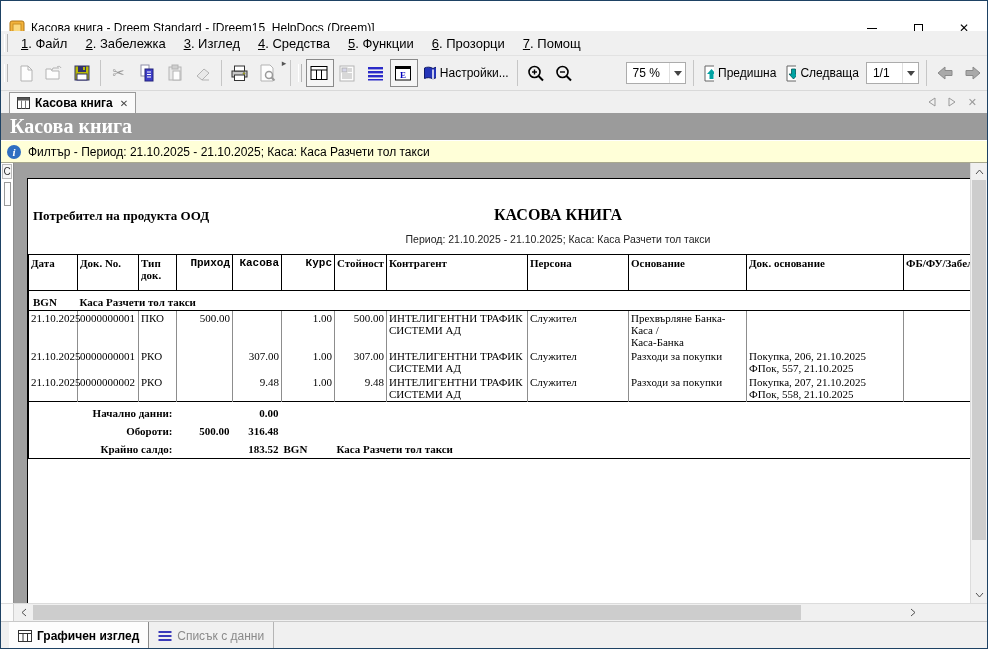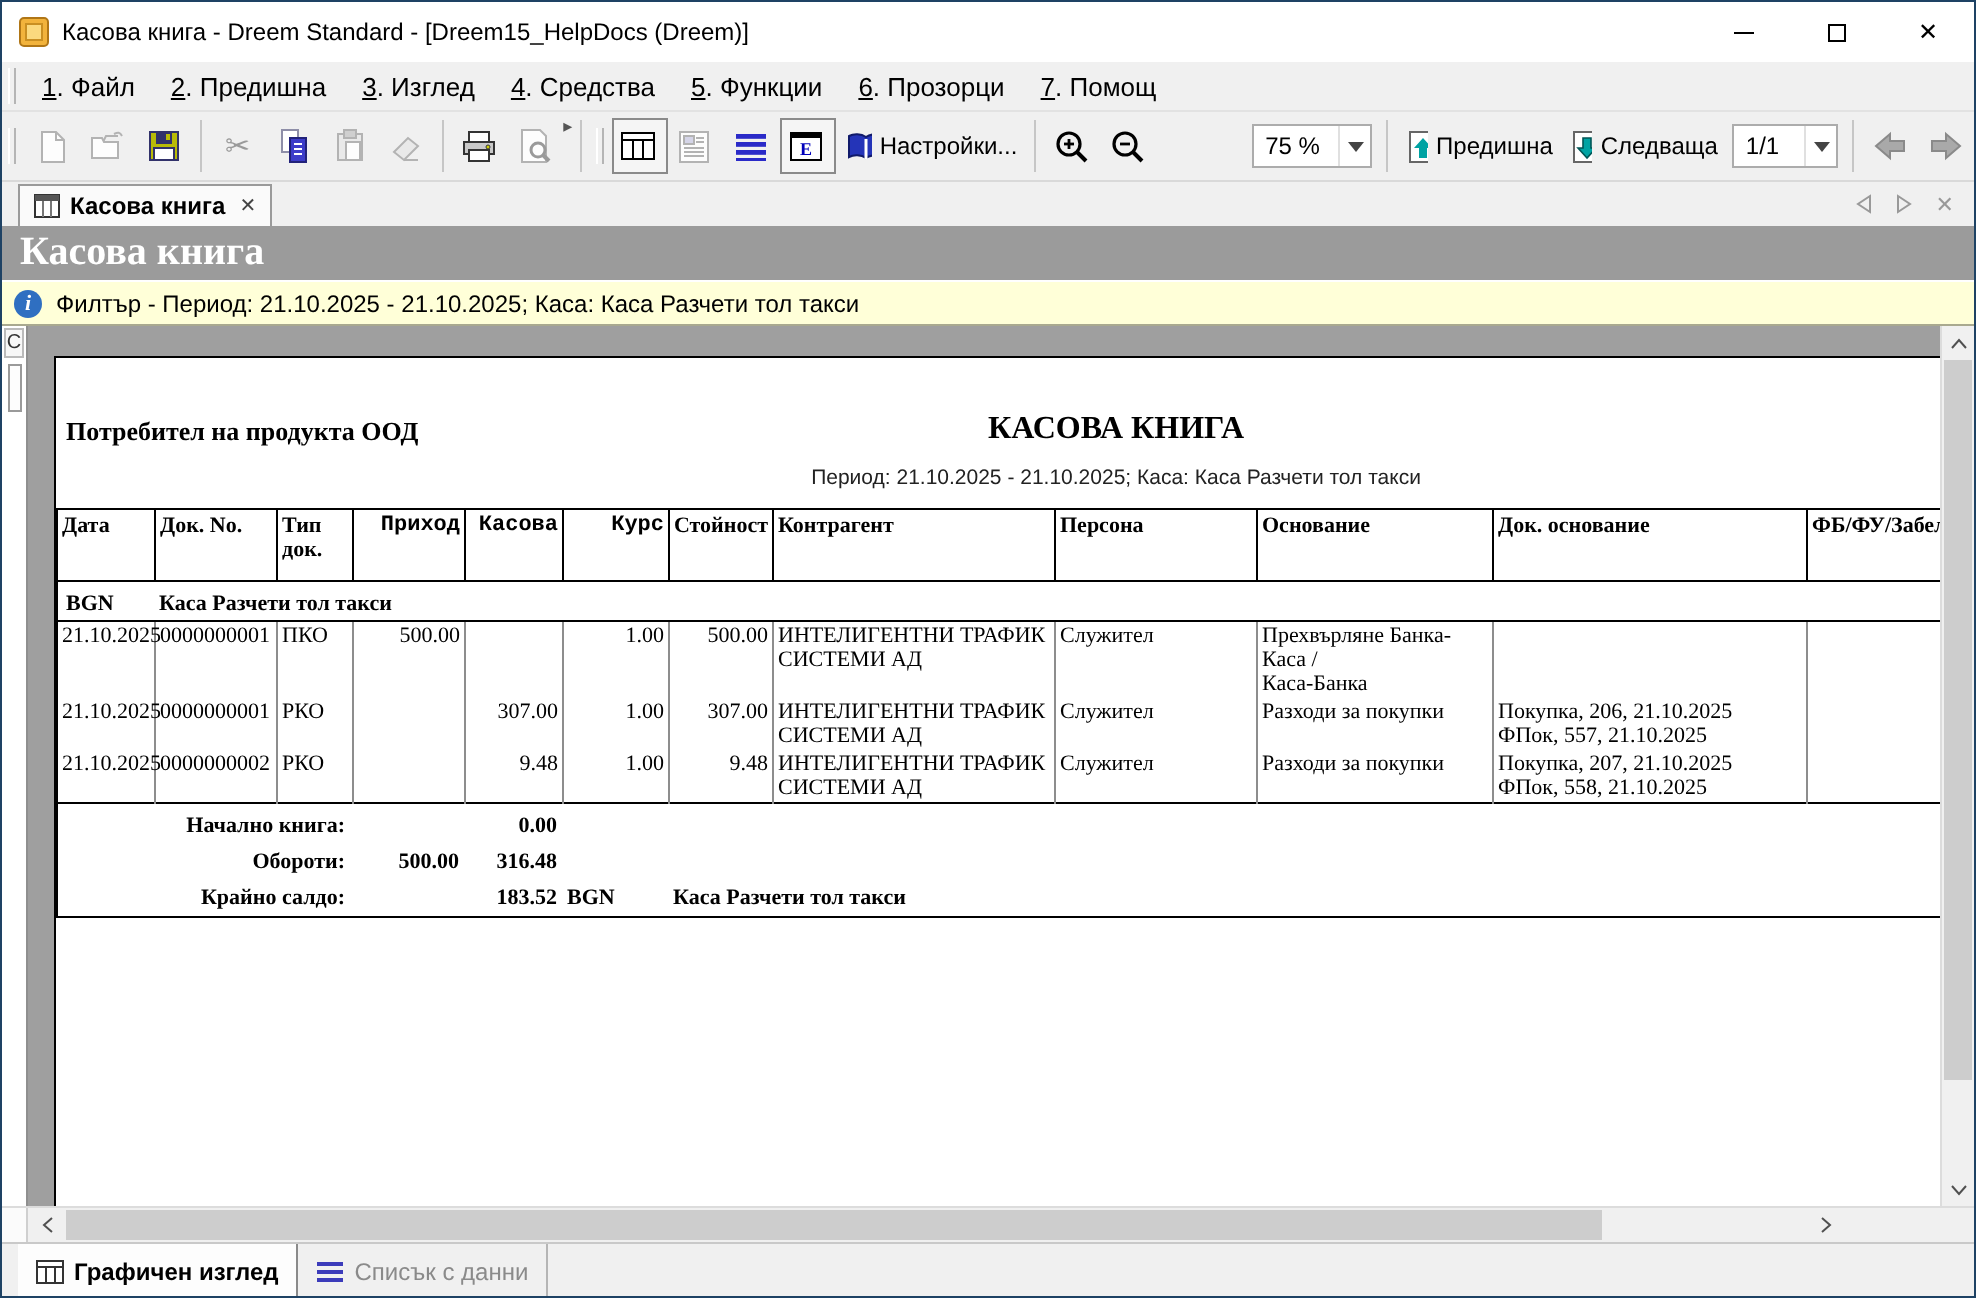--- a/index.html
+++ b/index.html
@@ -1,20 +1,20 @@
 <!DOCTYPE html>
 <html><head>
 <meta charset="utf-8">
 <style>
   html,body{margin:0;padding:0;background:#d4d4d4;}
   *{box-sizing:border-box;}
   .window{position:relative;width:988px;height:649px;background:#fff;border:1px solid #1e4264;
           font-family:"Liberation Sans",sans-serif;font-size:12px;color:#000;overflow:hidden;}
   
-  .titlebar{position:absolute;left:0;top:0;right:0;height:30px;background:#fff;display:flex;align-items:center;}
+  .titlebar{position:absolute;left:0;top:12px;right:0;height:30px;background:#fff;display:flex;align-items:center;}
   .app-icon{margin:0 6px 0 8px;flex:0 0 auto;display:flex;}
   .title-text{font-size:12px;white-space:nowrap;}
   .win-controls{margin-left:auto;display:flex;height:100%;}
   .win-btn{width:46px;height:100%;display:flex;align-items:center;justify-content:center;color:#000;}
   .glyph-min{display:block;width:10px;border-top:1px solid #000;}
   .glyph-max{display:block;width:9px;height:9px;border:1px solid #000;}
   .glyph-close{font-size:12px;line-height:1;}
   
   .menubar{position:absolute;left:0;top:30px;right:0;height:25px;background:#f0f0f0;display:flex;align-items:center;border-bottom:1px solid #e2e2e2;}
   .grip{width:4px;height:18px;margin:0 4px 0 3px;border-left:1px solid #fff;border-right:1px solid #b5b5b5;}
@@ -113,21 +113,21 @@
       <span class="win-btn">
           <span class="glyph-close">✕</span>
         </span>
     </div>
   </div>
 
   <div class="menubar">
     <span class="grip"></span>
     <div id="menu-items" style="display:flex;">
         <span class="menu-item"><span class="accel">1</span><span>. Файл</span></span>
-        <span class="menu-item"><span class="accel">2</span><span>. Предишна</span></span>
+        <span class="menu-item"><span class="accel">2</span><span>. Забележка</span></span>
         <span class="menu-item"><span class="accel">3</span><span>. Изглед</span></span>
         <span class="menu-item"><span class="accel">4</span><span>. Средства</span></span>
         <span class="menu-item"><span class="accel">5</span><span>. Функции</span></span>
         <span class="menu-item"><span class="accel">6</span><span>. Прозорци</span></span>
         <span class="menu-item"><span class="accel">7</span><span>. Помощ</span></span>
       </div>
   </div>
 
   <div class="toolbar">
     <span class="grip"></span>
@@ -437,21 +437,21 @@
                 <td>
                   <div>Разходи за покупки</div>
                 </td>
                 <td>
                   <div>Покупка, 207, 21.10.2025</div>
                   <div>ФПок, 558, 21.10.2025</div>
                 </td>
                 <td></td>
               </tr>
               <tr class="sum sum-first">
-                <td colspan="3" class="lbl">Начално книга:</td>
+                <td colspan="3" class="lbl">Начално данни:</td>
                 <td colspan="1" class="num"></td>
                 <td colspan="1" class="num">0.00</td>
                 <td colspan="1"></td>
                 <td colspan="6"></td>
               </tr>
               <tr class="sum">
                 <td colspan="3" class="lbl">Обороти:</td>
                 <td colspan="1" class="num">500.00</td>
                 <td colspan="1" class="num">316.48</td>
                 <td colspan="1"></td>

